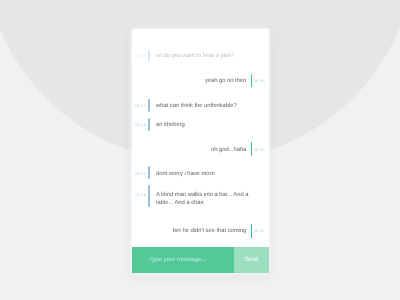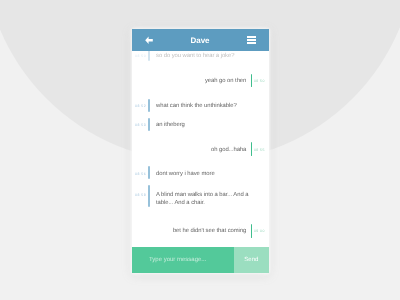--- a/index.html
+++ b/index.html
@@ -37,33 +37,20 @@
   .send span{color:#ffffff;font-size:6px;}
 </style>
 </head>
 <body>
 
 <div class="stage">
   <div class="bgcircle"></div>
 
   <div class="phone">
 
-    <div class="header">
-      <div class="back">
-        <svg width="8" height="8.4" viewBox="0 0 80 84" aria-hidden="true">
-          <path d="M2 42 L36 4 L36 30 L78 30 L78 54 L36 54 L36 80 Z" fill="#ffffff"></path>
-        </svg>
-      </div>
-      <div class="title">Dave</div>
-      <div class="burger">
-        <i></i>
-        <i></i>
-        <i></i>
-      </div>
-    </div>
 
     <div class="chat">
         <div class="msg in" style="opacity: 0.42;">
           <div class="bar" style="top: -2.6px; height: 13.1px; left: 16.2px;"></div>
           <div class="txt" style="top: 2.5px; left: 24.5px;">so do you want to hear a joke?</div>
           <div class="ts" style="top: 3.5px; left: 3.6px;">08 50</div>
         </div>
         <div class="msg out">
           <div class="bar" style="top: 23.4px; height: 13.5px; right: 16.1px;"></div>
           <div class="txt" style="top: 27px; right: 22.2px;">yeah go on then</div>

